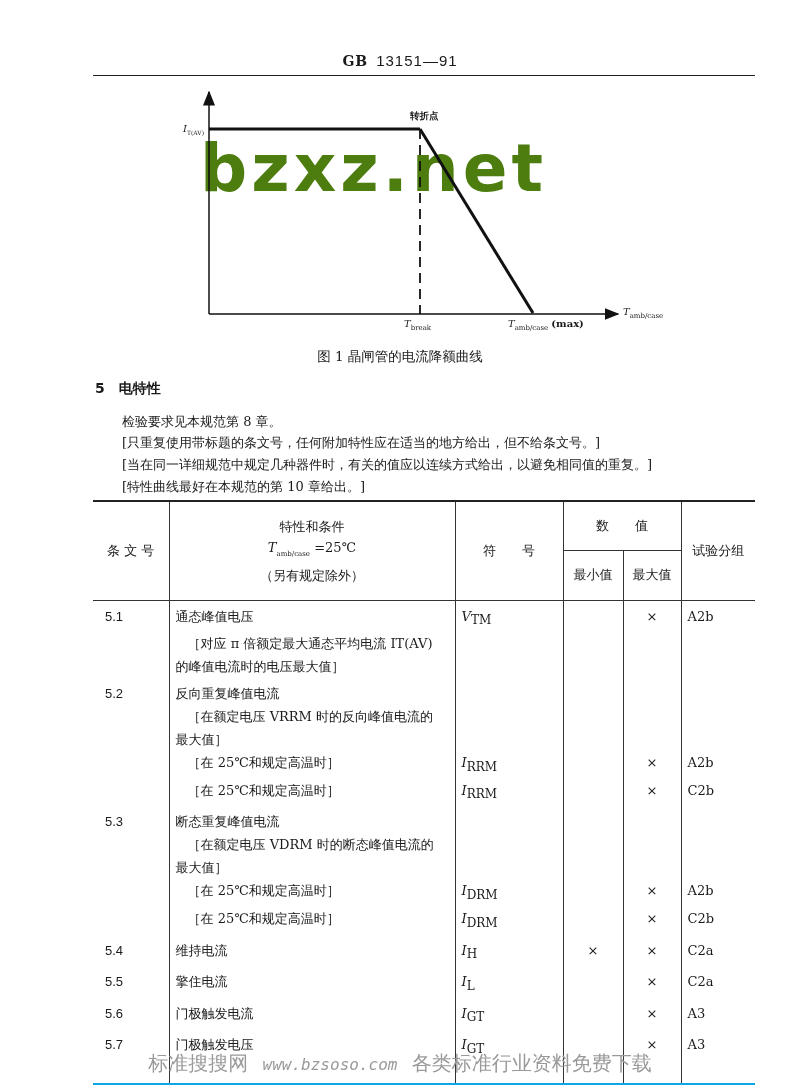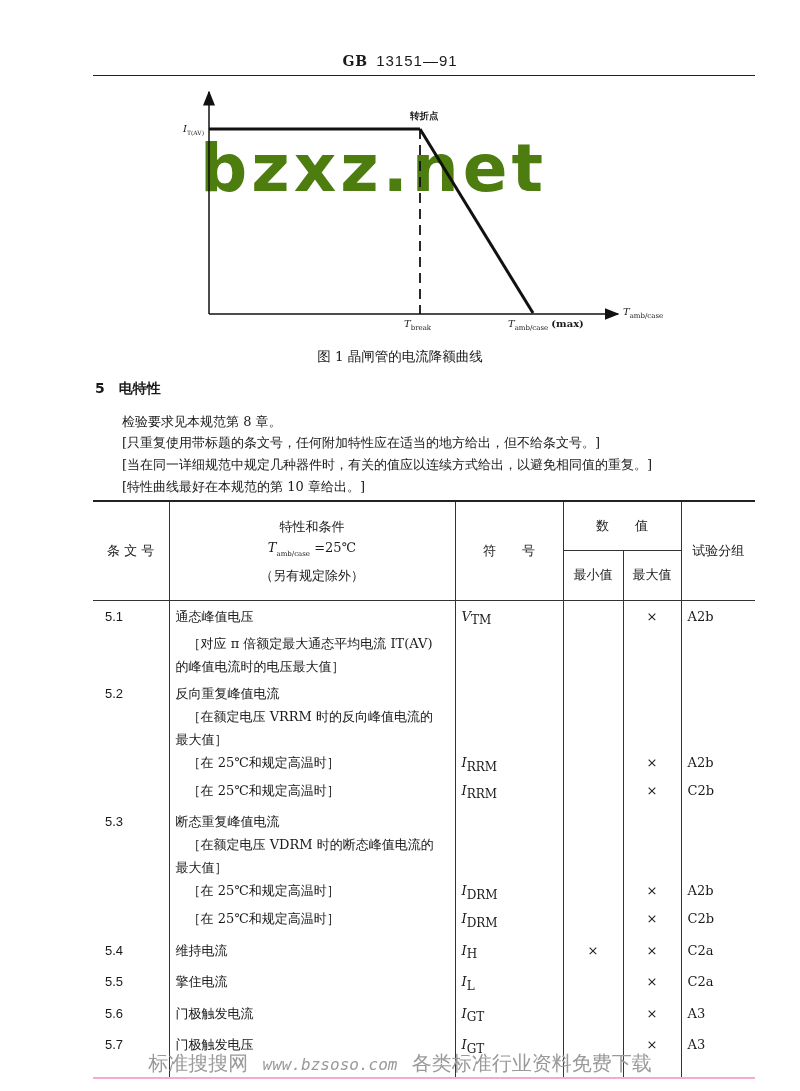--- a/index.html
+++ b/index.html
@@ -17,21 +17,21 @@
   .para { left:122px; font-size:13px; line-height:20px;text-align:center; }
   table.spec { position:absolute; left:93px; top:500px; width:662px; border-collapse:collapse; font-size:13px; }
   table.spec th { font-weight:normal; border:1px solid #333; border-top:2px solid #222; text-align:center; vertical-align:middle; padding:0; line-height:22px; }
   table.spec th.sub { border-top:1px solid #333; }
   table.spec td { vertical-align:top; border-left:1px solid #333; border-right:1px solid #333; padding:0 6px; line-height:23px; }
   table.spec td.first { border-left:none; }
   table.spec td.last { border-right:none; }
   table.spec th.first { border-left:none; }
   table.spec th.last { border-right:none; }
   table.spec tbody tr.group-start td { padding-top:4px; }
-  table.spec tbody tr:last-child td { border-bottom:2px solid #f9a8d4; padding-bottom:16px; }
+  table.spec tbody tr:last-child td { border-bottom:2px solid #0ea5e9; padding-bottom:22px; }
   .num { font-family:"Liberation Sans", sans-serif; font-size:13px; padding-left:12px !important; }
   .sym { font-style:italic; }
   .sym sub { font-style:normal; font-size:12px;margin-top:14px; }
   .mark { text-align:center; }
   .indent { padding-left:18px !important; }
   .footer { left:0; width:800px; top:1050px; text-align:center; font-size:20px; color:#9a9a9a; font-family:"DejaVu Sans", sans-serif; }
   .footer .url { font-family:"DejaVu Sans Mono", monospace; font-size:16px; margin:12px 8px;font-style:italic; }
 </style>
 </head>
 <body>

